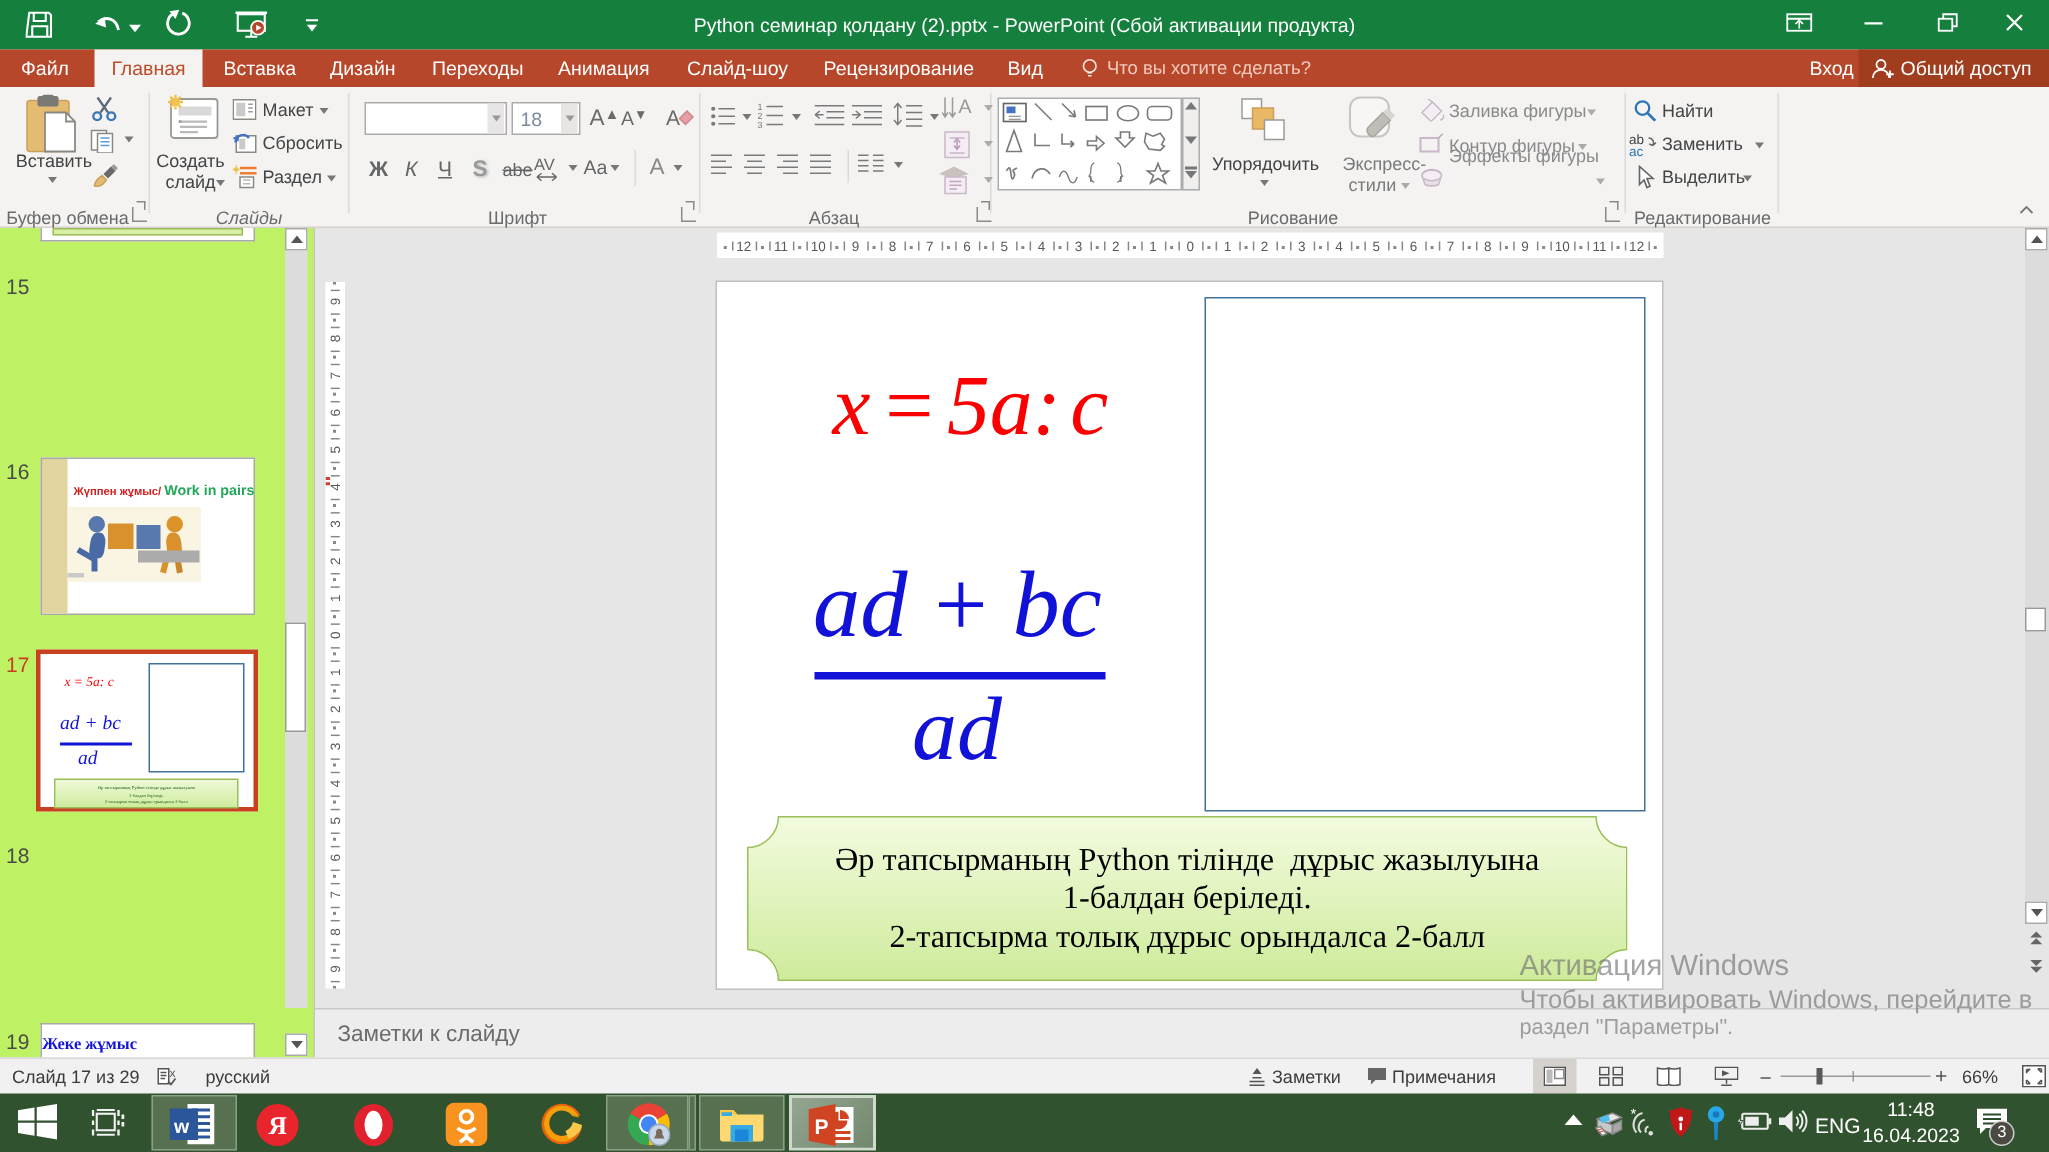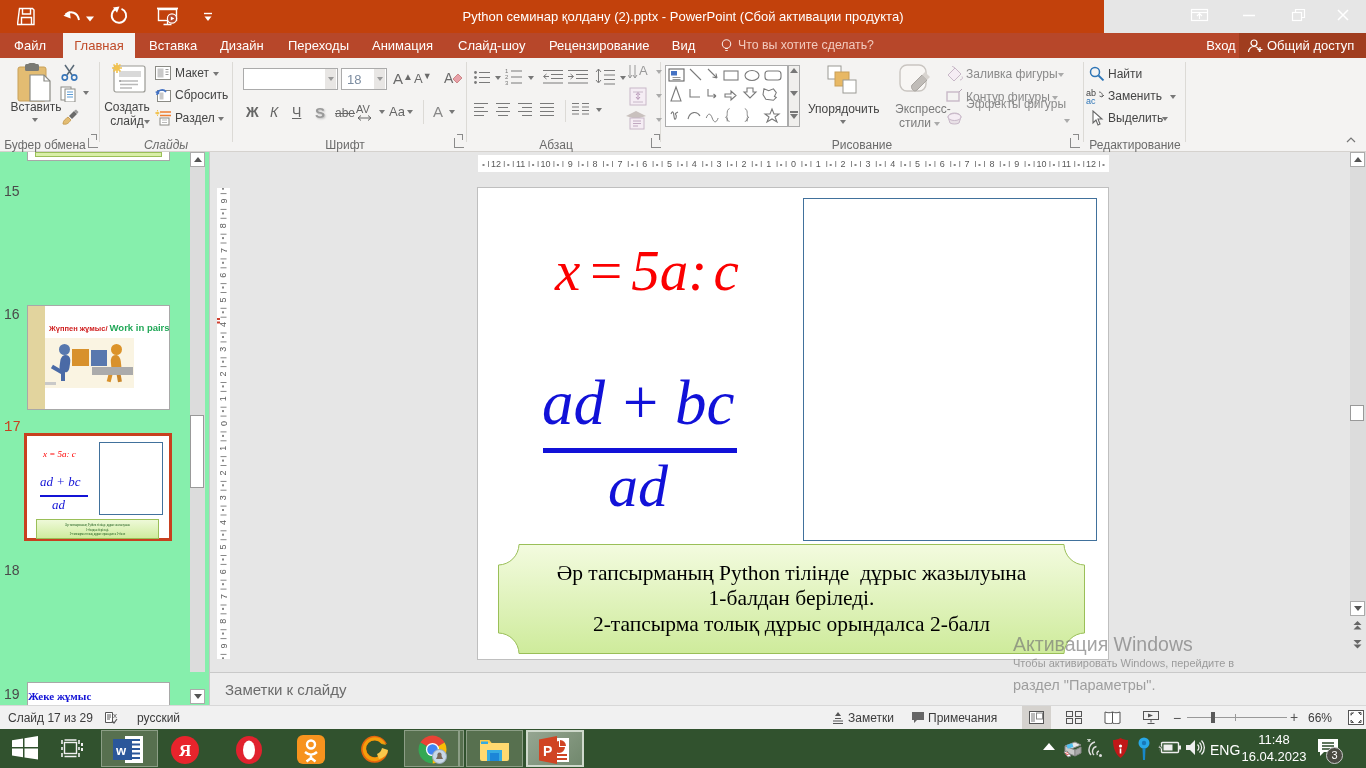--- a/index.html
+++ b/index.html
@@ -1,34 +1,34 @@
 <!DOCTYPE html>
 <html><head>
 <meta charset="utf-8">
 <style>
 * { margin:0; padding:0; box-sizing:border-box; }
 html,body { width:1366px; height:768px; overflow:hidden; font-family:"Liberation Sans", sans-serif; }
 #app { position:relative; width:1366px; height:768px; background:#E6E6E6; }
 .abs { position:absolute; }
 
-#titlebar { position:absolute; left:0; top:0; width:1104px; height:33px; background:#c2410c; color:#fff;text-align:center; }
+#titlebar { position:absolute; left:0; top:0; width:1366px; height:33px; background:#15803d; color:#fff;text-align:center; }
 #tabrow { position:absolute; left:0; top:33px; width:1366px; height:25px; background:#B7472A; color:#fff; font-size:13px; }
 .tab { position:absolute; top:0; height:25px; line-height:25px; text-align:center; color:#fff; white-space:nowrap; }
 #tab-active { position:absolute; left:63px; top:0; width:72px; height:25px; background:#F4F3F2; color:#C04B29; line-height:25px; text-align:center; }
 
 #ribbon { position:absolute; left:0; top:58px; width:1366px; height:94px; background:#F4F3F2; border-bottom:1px solid #D5D2CE; }
 .gsep { position:absolute; top:4px; width:1px; height:80px; background:#DCDAD6; }
 .glabel { position:absolute; top:80px; width:120px; text-align:center; font-size:12px; color:#6B6B6B; }
 .launch { position:absolute; width:10px; height:10px; border-left:1px solid #8A8A8A; border-bottom:1px solid #8A8A8A; }
 .launch:after { content:""; position:absolute; left:2px; top:-4px; width:5px; height:5px; border-right:1px solid #8A8A8A; border-top:1px solid #8A8A8A; }
 .rtext { position:absolute; font-size:12px; color:#444; white-space:nowrap; }
 .darr { position:absolute; width:0; height:0; border-left:3px solid transparent; border-right:3px solid transparent; border-top:4px solid #777; }
 
 #content { position:absolute; left:0; top:152px; width:1366px; height:520px; background:#E6E6E6; }
-#panel { position:absolute; left:0; top:0; width:210px; height:553px; background:#86efac; border-right:1px solid #C6C6C6; }
+#panel { position:absolute; left:0; top:0; width:210px; height:553px; background:#bef264; border-right:1px solid #C6C6C6; }
 .thumb { position:absolute; left:27px; width:143px; background:#fff; border:1px solid #A8A8A8; }
 .tnum { position:absolute; left:4px; font-size:14px; color:#4A4A4A; }
 
 #notesbar { position:absolute; left:210px; top:672px; width:1156px; height:33px; background:#EDEDED; border-top:1px solid #C9C9C9; }
 #statusbar { position:absolute; left:0; top:705px; width:1366px; height:24px; background:#F1F1F1; border-top:1px solid #D8D8D8; font-size:12px; color:#3B3B3B; }
 #taskbar { position:absolute; left:0; top:729px; width:1366px; height:39px; background:#31522E; }
 .tbtn { position:absolute; top:1px; height:37px; }
 
 #slide { position:absolute; left:478px; top:36px; width:630px; height:471px; background:#fff; box-shadow:0 0 0 1px #BFBFBF; }
 .serif { font-family:"Liberation Serif", serif; }
@@ -427,21 +427,21 @@
         <div class="abs" style="left:46px; top:12px; width:16px; height:16px; background:#5878AE;"></div>
         <div class="abs" style="left:66px; top:6px; width:11px; height:11px; background:#DC9329; border-radius:50%;"></div>
         <div class="abs" style="left:66px; top:17px; width:10px; height:17px; background:#D8912C; border-radius:40% 40% 30% 30%; transform:rotate(-6deg);"></div>
         <div class="abs" style="left:63px; top:33px; width:4px; height:11px; background:#D8912C; transform:rotate(14deg);"></div>
         <div class="abs" style="left:72px; top:33px; width:4px; height:11px; background:#C8852A; transform:rotate(-10deg);"></div>
         <div class="abs" style="left:47px; top:29px; width:41px; height:8px; background:#ABABAB;"></div>
         <div class="abs" style="left:0px; top:44px; width:11px; height:3px; background:#C9C9C9;"></div>
       </div>
     </div>
 
-    <div class="tnum" style="top:267px; color:#C8401F;font-family:Liberation Mono, monospace;">17</div>
+    <div class="tnum" style="top:283px; color:#C8401F;">17</div>
     <div class="abs" style="left:24px; top:281px; width:148px; height:108px; border:3px solid #C8401F; background:#fff;">
       <div class="serif" style="position:absolute; left:16px; top:13px; font-size:9px; font-style:italic; color:#FF0000;">x = 5a: c</div>
       <div class="serif" style="position:absolute; left:13px; top:38px; font-size:13px; font-style:italic; color:#1414D6;">ad + bc</div>
       <div class="abs" style="left:13px; top:59px; width:48px; height:2px; background:#1414D6;"></div>
       <div class="serif" style="position:absolute; left:25px; top:61px; font-size:13px; font-style:italic; color:#1414D6;">ad</div>
       <div class="abs" style="left:72px; top:6px; width:64px; height:73px; border:1px solid #41719C;"></div>
       <div class="abs" style="left:9px; top:83px; width:123px; height:20px; background:linear-gradient(#EEF9D8,#CFEC9E); border:1px solid #9ABF58;">
         <div style="margin-top:3px; text-align:center; font-size:3px; color:#1A5A1A; line-height:4.5px; font-family:'Liberation Serif',serif;">Әр тапсырманың Python тілінде  дұрыс жазылуына<br>1-балдан беріледі.<br>2-тапсырма толық дұрыс орындалса 2-балл</div>
       </div>
     </div>
@@ -883,16 +883,16 @@
   <svg class="abs" style="left:1318px; top:10px;" width="20" height="17" viewBox="0 0 20 17">
     <path d="M0 0 h20 v13 h-14 l-4 4 v-4 h-2 z" fill="#fff"></path>
     <g stroke="#2B4A2A" stroke-width="1.4">
           <path d="M4 4 h12 M4 7 h12 M4 10 h8"></path>
         </g>
   </svg>
   <div class="abs" style="left:1326px; top:18px; width:17px; height:17px; border-radius:50%; background:#4A4A42; border:1px solid #ccc; color:#fff; font-size:11px; text-align:center; line-height:15px;">3</div>
 </div>
 
 <div class="wm" style="left:1013px; top:633px; font-size:19.5px; z-index:60;">Активация Windows</div>
-<div class="wm" style="left:1013px; top:657px; font-size:11px; z-index:60;">Чтобы активировать Windows, перейдите в</div>
+<div class="wm" style="left:1013px; top:657px; font-size:17px; z-index:60;">Чтобы активировать Windows, перейдите в</div>
 <div class="wm" style="left:1013px; top:677px; font-size:14.5px; z-index:60;">раздел "Параметры".</div>
 
 </div>
 
 </body></html>

